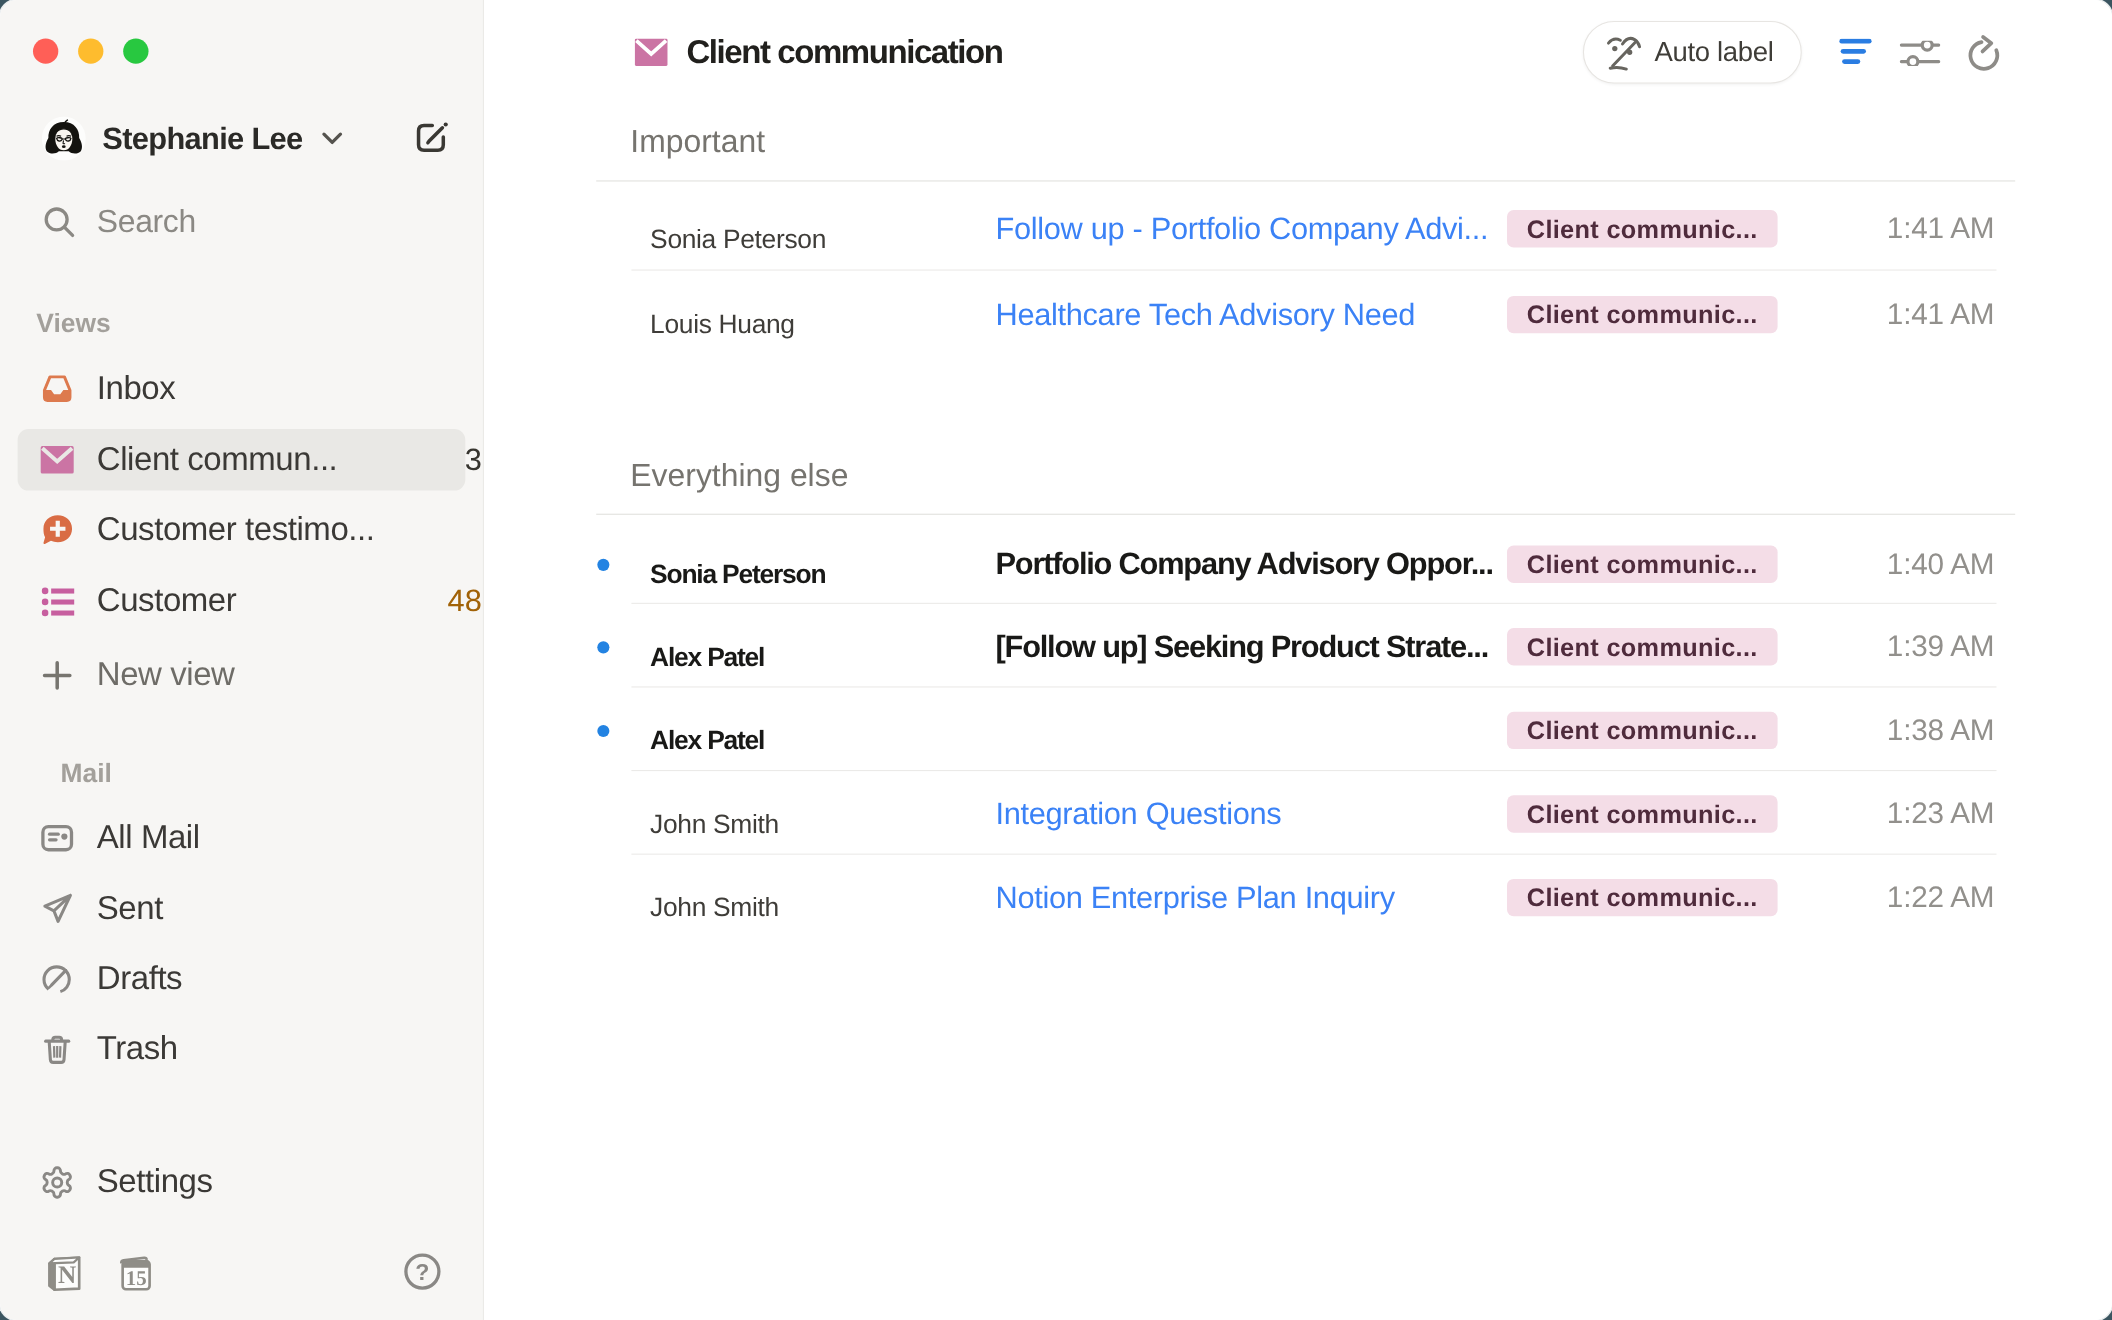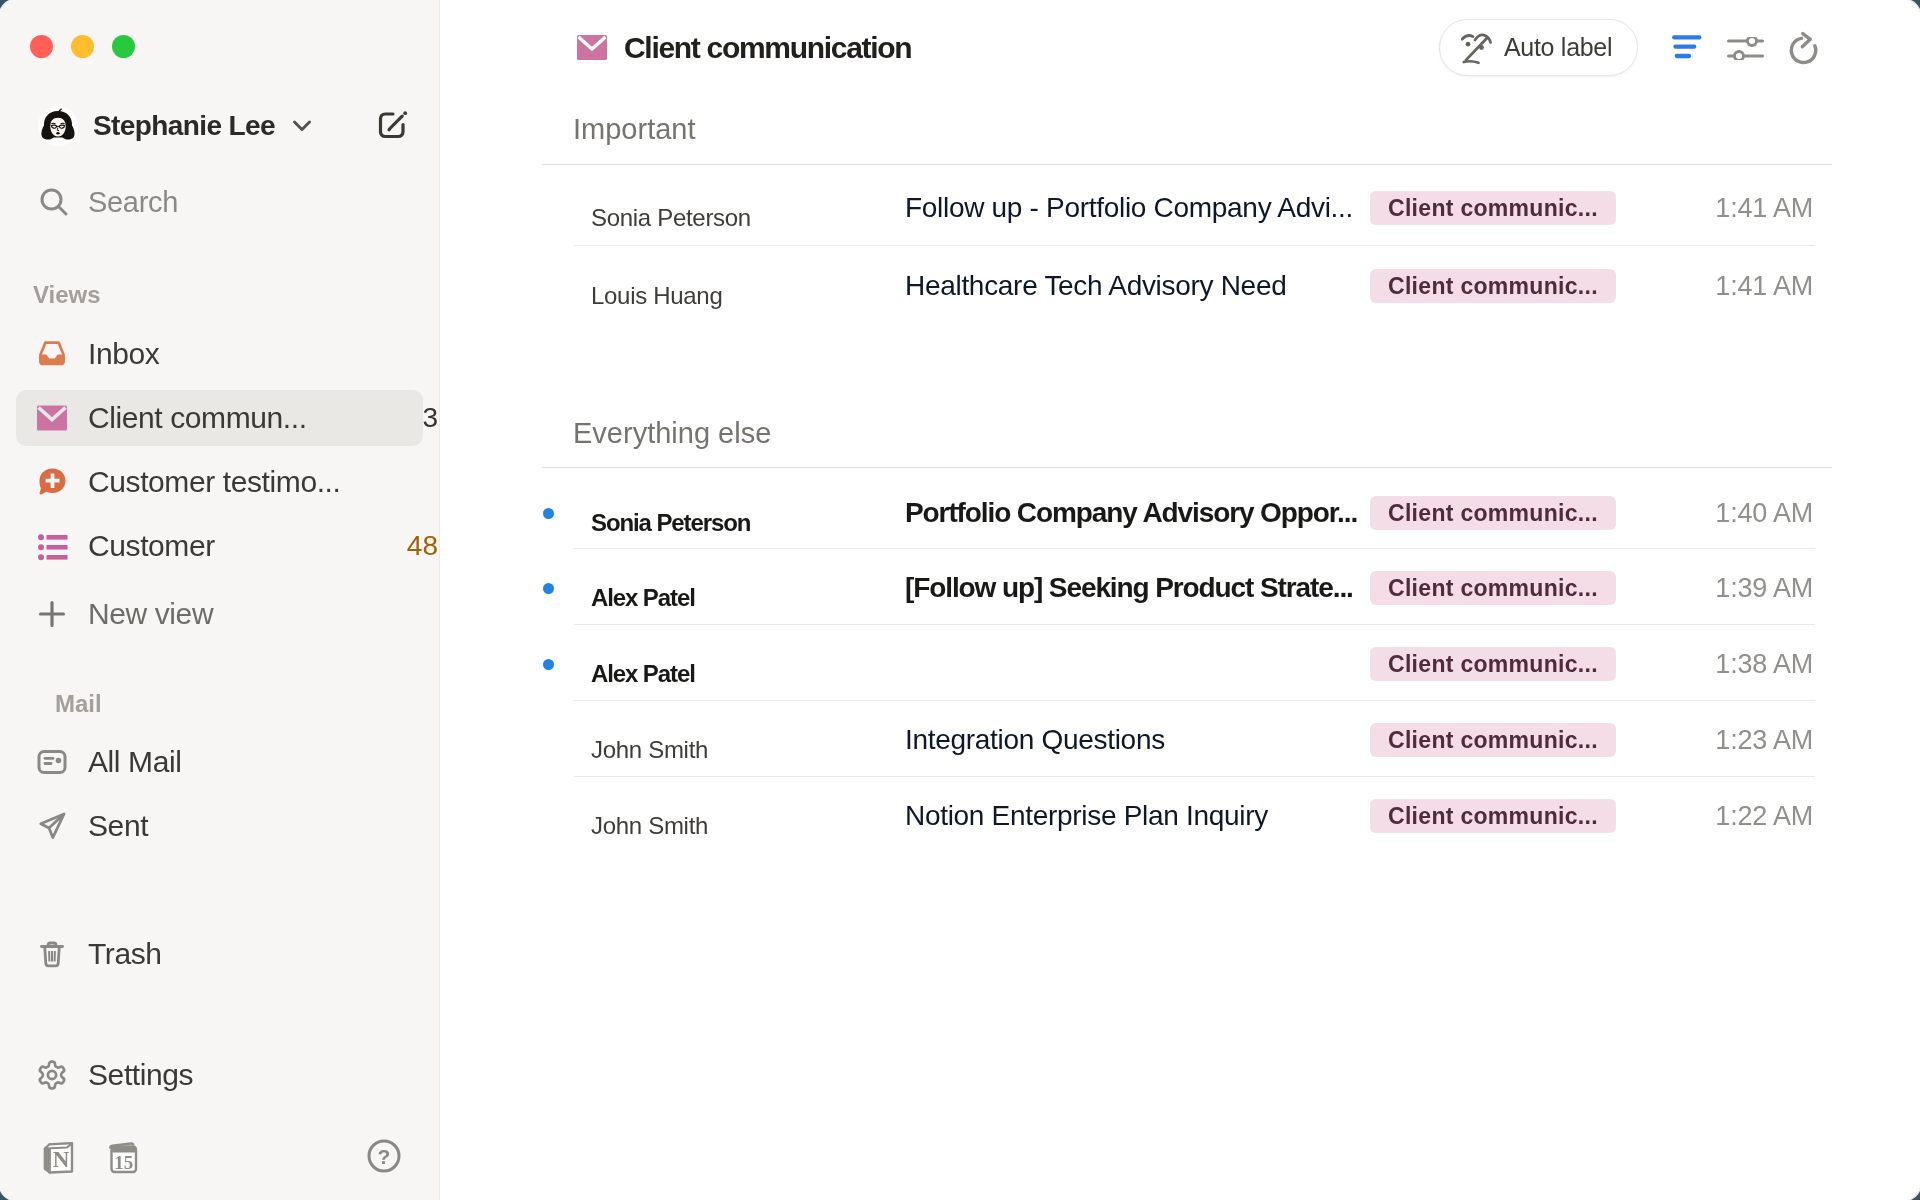--- a/index.html
+++ b/index.html
@@ -12,21 +12,21 @@
   .sitem .ic { position:absolute; left:36px; top:12px; width:32px; height:32px; }
   .sitem .lb { position:absolute; left:88px; top:50%; transform:translateY(-50%); font-size:30px; color:#3b3936; letter-spacing:-0.4px; white-space:nowrap; }
   .sitem .cnt { position:absolute; right:43px; top:50%; transform:translateY(-50%); font-size:28px; color:#37352f; }
   .seclab { position:absolute; left:33px; font-size:24px; font-weight:700; color:#a3a09b; letter-spacing:0; }
   .main { position:absolute; left:441px; top:0; width:1479px; height:1200px; background:#ffffff; }
   .m-abs { position:absolute; }
   .hline { position:absolute; height:1px; background:#ebeae8; }
   .sectitle { position:absolute; left:132px; font-size:29px; color:#76746f; letter-spacing:0; line-height:34px; }
   .row { position:absolute; left:0; width:1479px; height:76px; }
   .row .sender { position:absolute; left:150px; top:50%; transform:translateY(-50%); font-size:24px; color:#3f3d39; letter-spacing:-0.3px; white-space:nowrap;margin-top:10px; }
-  .row .subject { position:absolute; left:464px; top:50%; transform:translateY(-50%); font-size:28px; color:#0f172a; letter-spacing:-0.3px; white-space:nowrap; }
+  .row .subject { position:absolute; left:464px; top:50%; transform:translateY(-50%); font-size:28px; color:#3b82f6; letter-spacing:-0.3px; white-space:nowrap; }
   .row.unread .sender, .row.unread .subject { font-weight:700; color:#191917; letter-spacing:-1.1px; }
   .row .pill { position:absolute; left:929px; top:50%; transform:translateY(-50%); height:34px; line-height:35px; padding:0 18px; border-radius:6px; background:#f4dde7; color:#4f2b3c; font-size:23px; font-weight:700; letter-spacing:0.3px; white-space:nowrap; }
   .row .time { position:absolute; right:107px; top:50%; transform:translateY(-50%); font-size:27px; color:#92908c; letter-spacing:-0.2px; white-space:nowrap; }
   .row .dot { position:absolute; left:102px; top:50%; margin-top:-5.5px; width:11px; height:11px; border-radius:50%; background:#2383e2; }
 </style>
 </head>
 <body>
 <div class="win">
   <div class="side">
 
@@ -134,20 +134,28 @@
       <div class="lb">All Mail</div>
     </div>
 
     <div class="sitem" style="top:798px;">
       <svg class="ic" viewBox="0 0 32 32">
         <path d="M28,4 L4.8,13.8 L13,18 L16.8,27.6 L28,4 Z M13,18 L28,4" fill="none" stroke="#8a8885" stroke-width="2.8" stroke-linejoin="round" stroke-linecap="round"></path>
       </svg>
       <div class="lb">Sent</div>
     </div>
 
+    <div class="sitem" style="top:862px;">
+      <svg class="ic" viewBox="0 0 32 32">
+        <circle cx="15.5" cy="16.5" r="11.5" fill="none" stroke="#8a8885" stroke-width="2.8" stroke-dasharray="61 11.3" stroke-dashoffset="46.5"></circle>
+        <path d="M23.8,8.2 L11,21.4" stroke="#8a8885" stroke-width="2.8" stroke-linecap="round"></path>
+        <path d="M10.2,22.2 L8.8,23.7" stroke="#8a8885" stroke-width="2.4" stroke-linecap="round"></path>
+      </svg>
+      <div class="lb">Drafts</div>
+    </div>
 
     <div class="sitem" style="top:926px;">
       <svg class="ic" viewBox="0 0 32 32">
         <path d="M5.5,8.5 H26.5" stroke="#8a8885" stroke-width="2.8" stroke-linecap="round"></path>
         <path d="M12,8.5 V7.2 Q12,5 14.2,5 H17.8 Q20,5 20,7.2 V8.5" fill="none" stroke="#8a8885" stroke-width="2.8"></path>
         <path d="M8.7,8.5 L9.8,25.3 Q10,27.8 12.4,27.8 H19.6 Q22,27.8 22.2,25.3 L23.3,8.5" fill="none" stroke="#8a8885" stroke-width="2.8" stroke-linejoin="round"></path>
         <path d="M13.1,13 L13.4,23.5 M16,13 V23.5 M18.9,13 L18.6,23.5" stroke="#8a8885" stroke-width="2"></path>
       </svg>
       <div class="lb">Trash</div>
     </div>

